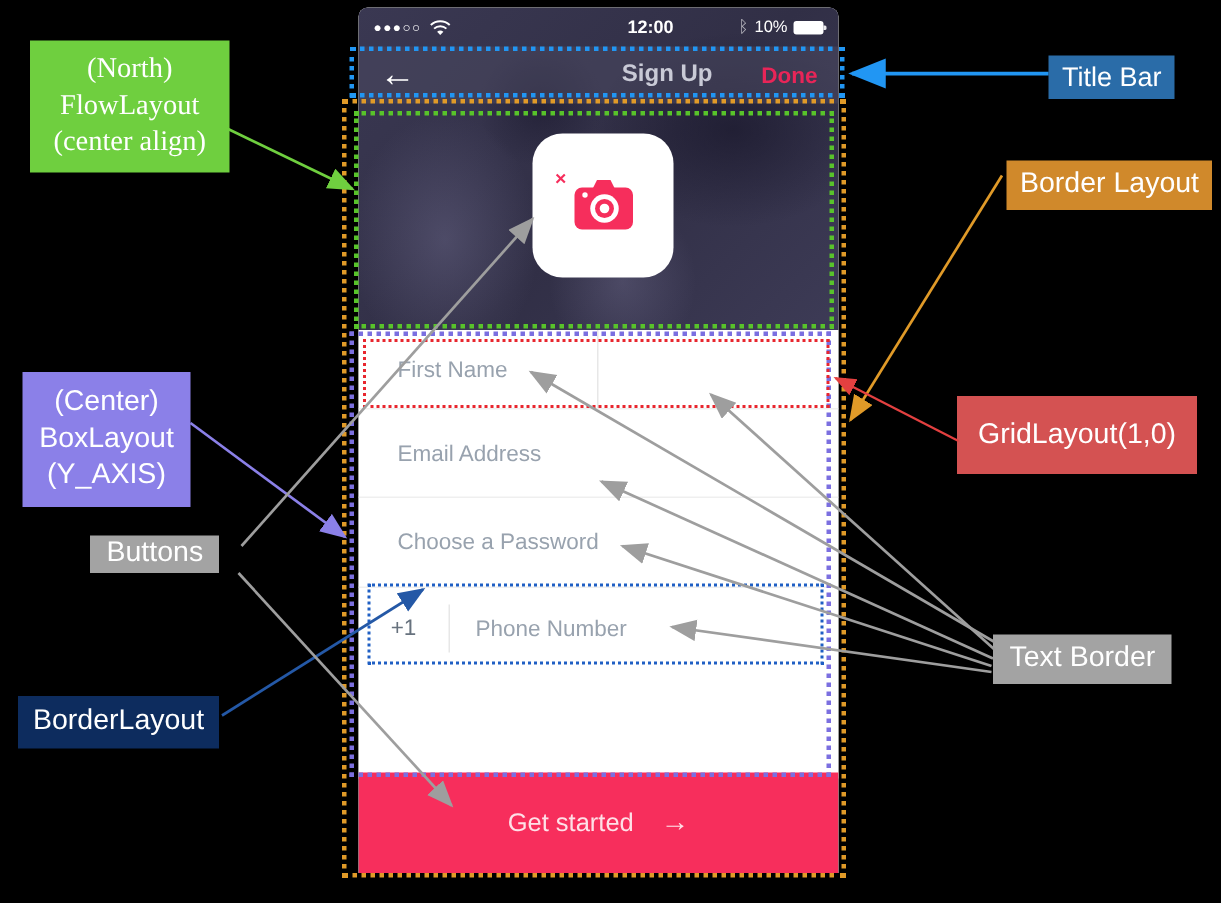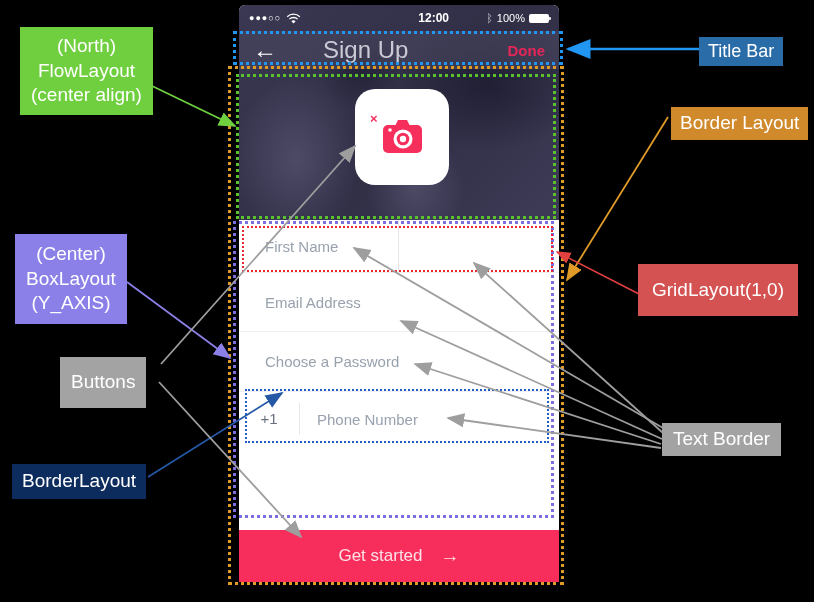--- a/index.html
+++ b/index.html
@@ -24,21 +24,21 @@
   .sb-right{display:flex;align-items:center;gap:4px;width:100px;justify-content:flex-end;}
   .sb-bt{opacity:.65;font-size:11px;}
   .battery{width:20px;height:9px;border:1px solid rgba(255,255,255,.9);border-radius:2px;
       position:relative;background:#fff;box-sizing:border-box;}
   .battery:after{content:"";position:absolute;right:-3px;top:2px;width:2px;height:3px;
       background:rgba(255,255,255,.9);border-radius:0 1px 1px 0;}
   .nav-bar{position:absolute;top:26px;left:0;right:0;height:38px;
       background:rgba(74,72,96,.55);display:flex;align-items:center;
       padding:0 14px;box-sizing:border-box;}
   .back-btn{color:#fff;font-size:24px;line-height:1;font-weight:300;width:70px;cursor:default;}
-  .nav-title{flex:1;text-align:left;color:#c9cad6;font-size:24px;font-weight:400;}
+  .nav-title{flex:1;text-align:right;color:#c9cad6;font-size:16px;font-weight:700;}
   .done-btn{width:70px;text-align:right;color:#e82558;font-size:15px;font-weight:bold;}
   .avatar-card{position:absolute;left:116px;top:84px;width:94px;height:96px;background:#fff;
       border-radius:20px;display:flex;align-items:center;justify-content:center;}
   .cam-wrap{position:relative;width:46px;height:40px;}
   .cam-x{position:absolute;left:-9px;top:-6px;color:#f62e5c;font-size:13px;font-weight:bold;}
 
   
   .form{position:absolute;top:215px;left:0;right:0;height:299px;background:#fff;}
   .frow{position:relative;border-bottom:1px solid #efefef;display:flex;align-items:center;}
   .r1{height:52px;} .r2{height:58px;} .r3{height:59px;} .r4{height:54px;border-bottom:none;}
@@ -47,42 +47,42 @@
   .half.right{padding-left:25px;}
   .form input{border:none;outline:none;background:transparent;font-family:"Liberation Sans",sans-serif;
       font-size:15px;color:#4a5560;width:100%;padding:0;}
   .form input::placeholder{color:#98a2ae;opacity:1;}
   .pad-input{padding-left:26px !important;box-sizing:border-box;}
   .prefix{width:61px;text-align:center;color:#67727e;font-size:15px;border-right:1px solid #e7e7e7;
       height:60%;display:flex;align-items:center;justify-content:center;box-sizing:border-box;}
   .phone-input{flex:1;padding-left:17px !important;box-sizing:border-box;}
 
   
-  .cta{position:absolute;left:0;right:0;bottom:0;height:52px;background:#f72e5c;color:rgba(255,255,255,.85);
+  .cta{position:absolute;left:0;right:0;bottom:0;height:67px;background:#f72e5c;color:rgba(255,255,255,.85);
       display:flex;align-items:center;justify-content:center;gap:18px;font-size:17px;}
   .cta .arr{font-size:19px;}
 
   
   .ov{position:absolute;z-index:5;pointer-events:none;box-sizing:border-box;}
   .ov-blue   {left:233px;top:31px;width:330px;height:34px;border:3px dotted #2196f3;}
   .ov-orange {left:228px;top:66px;width:336px;height:519px;border:3px dotted #e09a28;}
   .ov-green  {left:236px;top:74px;width:320px;height:145px;border:3px dotted #58c32a;}
   .ov-purple {left:233px;top:221px;width:321px;height:297px;border:3px dotted #7b6fe0;}
   .ov-red    {left:242px;top:226px;width:311px;height:46px;border:2px dotted #e8262e;}
   .ov-bluerow{left:245px;top:389px;width:304px;height:54px;border:2px dotted #1f5fc4;}
 
   
   .lbl{position:absolute;z-index:6;color:#fff;font-size:19px;line-height:1.3;}
-  .lbl-flow{left:20px;top:27px;width:133px;background:#6fcf3f;text-align:center;padding:7px 0;}
+  .lbl-flow{left:20px;top:27px;width:133px;background:#6fcf3f;text-align:center;padding:7px 0;font-family:Liberation Serif, serif;}
   .lbl-titlebar{left:699px;top:37px;background:#2a6ca8;padding:3px 9px;font-size:18px;text-align:center;}
   .lbl-border{left:671px;top:107px;background:#d0892b;padding:4px 9px;}
-  .lbl-box{left:15px;top:234px;width:112px;background:#8b80e8;text-align:center;padding:8px 0;}
+  .lbl-box{left:15px;top:248px;width:112px;background:#8b80e8;text-align:center;padding:8px 0;}
   .lbl-grid{left:638px;top:264px;width:160px;height:52px;background:#d45252;display:flex;
       align-items:center;justify-content:center;}
-  .lbl-buttons{left:60px;top:357px;background:#a3a3a3;padding:13px 11px;}
+  .lbl-buttons{left:60px;top:357px;background:#a3a3a3;padding:0 11px;}
   .lbl-borderlayout{left:12px;top:464px;background:#0d2c5e;padding:5px 10px;}
   .lbl-textfields{left:662px;top:423px;background:#a3a3a3;padding:4px 11px;}
 
   .connectors{position:absolute;left:0;top:0;z-index:7;pointer-events:none;}
 </style>
 </head>
 <body>
 
 <div class="phone">
 
@@ -92,21 +92,21 @@
         <span class="sb-dots">●●●○○</span>
         <svg width="15" height="11" viewBox="0 0 15 11">
           <path d="M7.5 10.4 L9.6 8.2 A3.2 3.2 0 0 0 5.4 8.2 Z" fill="#fff"></path>
           <path d="M3.4 6.1 A6 6 0 0 1 11.6 6.1" stroke="#fff" stroke-width="1.3" fill="none"></path>
           <path d="M1.2 3.7 A9.2 9.2 0 0 1 13.8 3.7" stroke="#fff" stroke-width="1.3" fill="none"></path>
         </svg>
       </div>
       <div class="sb-time">12:00</div>
       <div class="sb-right">
         <span class="sb-bt">ᛒ</span>
-        <span>100%</span>
+        <span>10%</span>
         <span class="battery"></span>
       </div>
     </div>
 
     <div class="nav-bar">
       <span class="back-btn">←</span>
       <span class="nav-title">Sign Up</span>
       <span class="done-btn">Done</span>
     </div>
 

